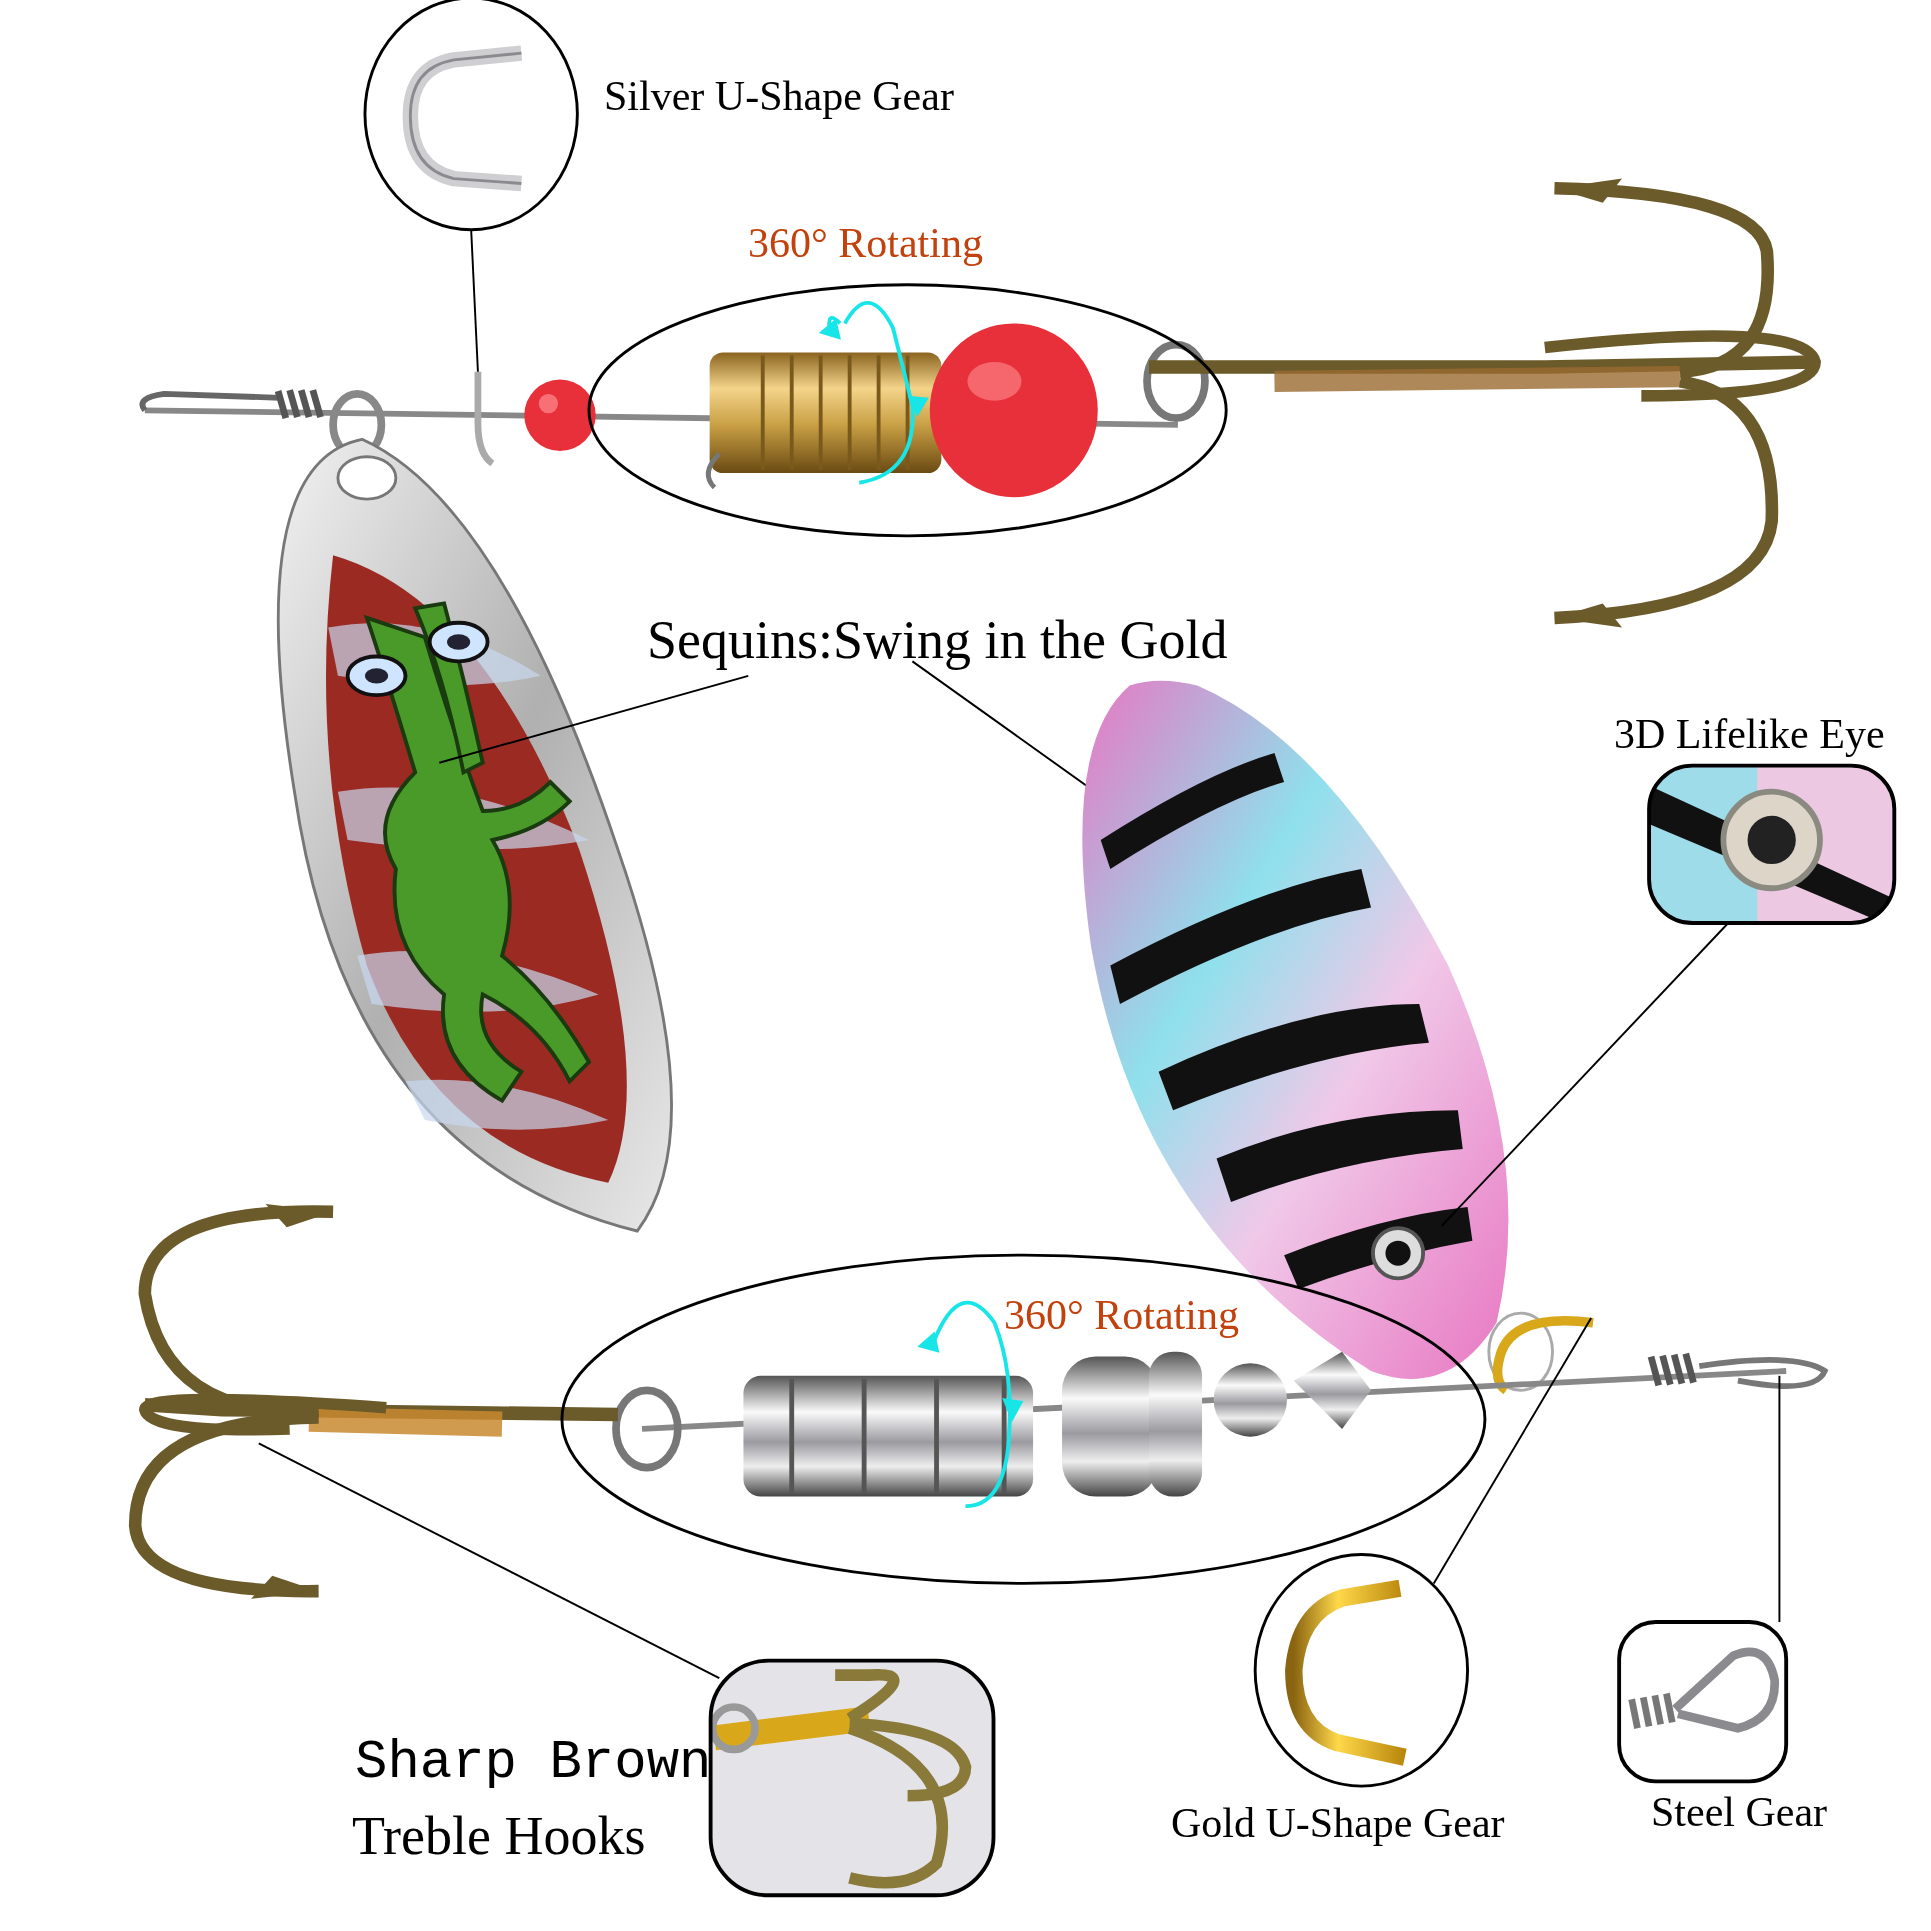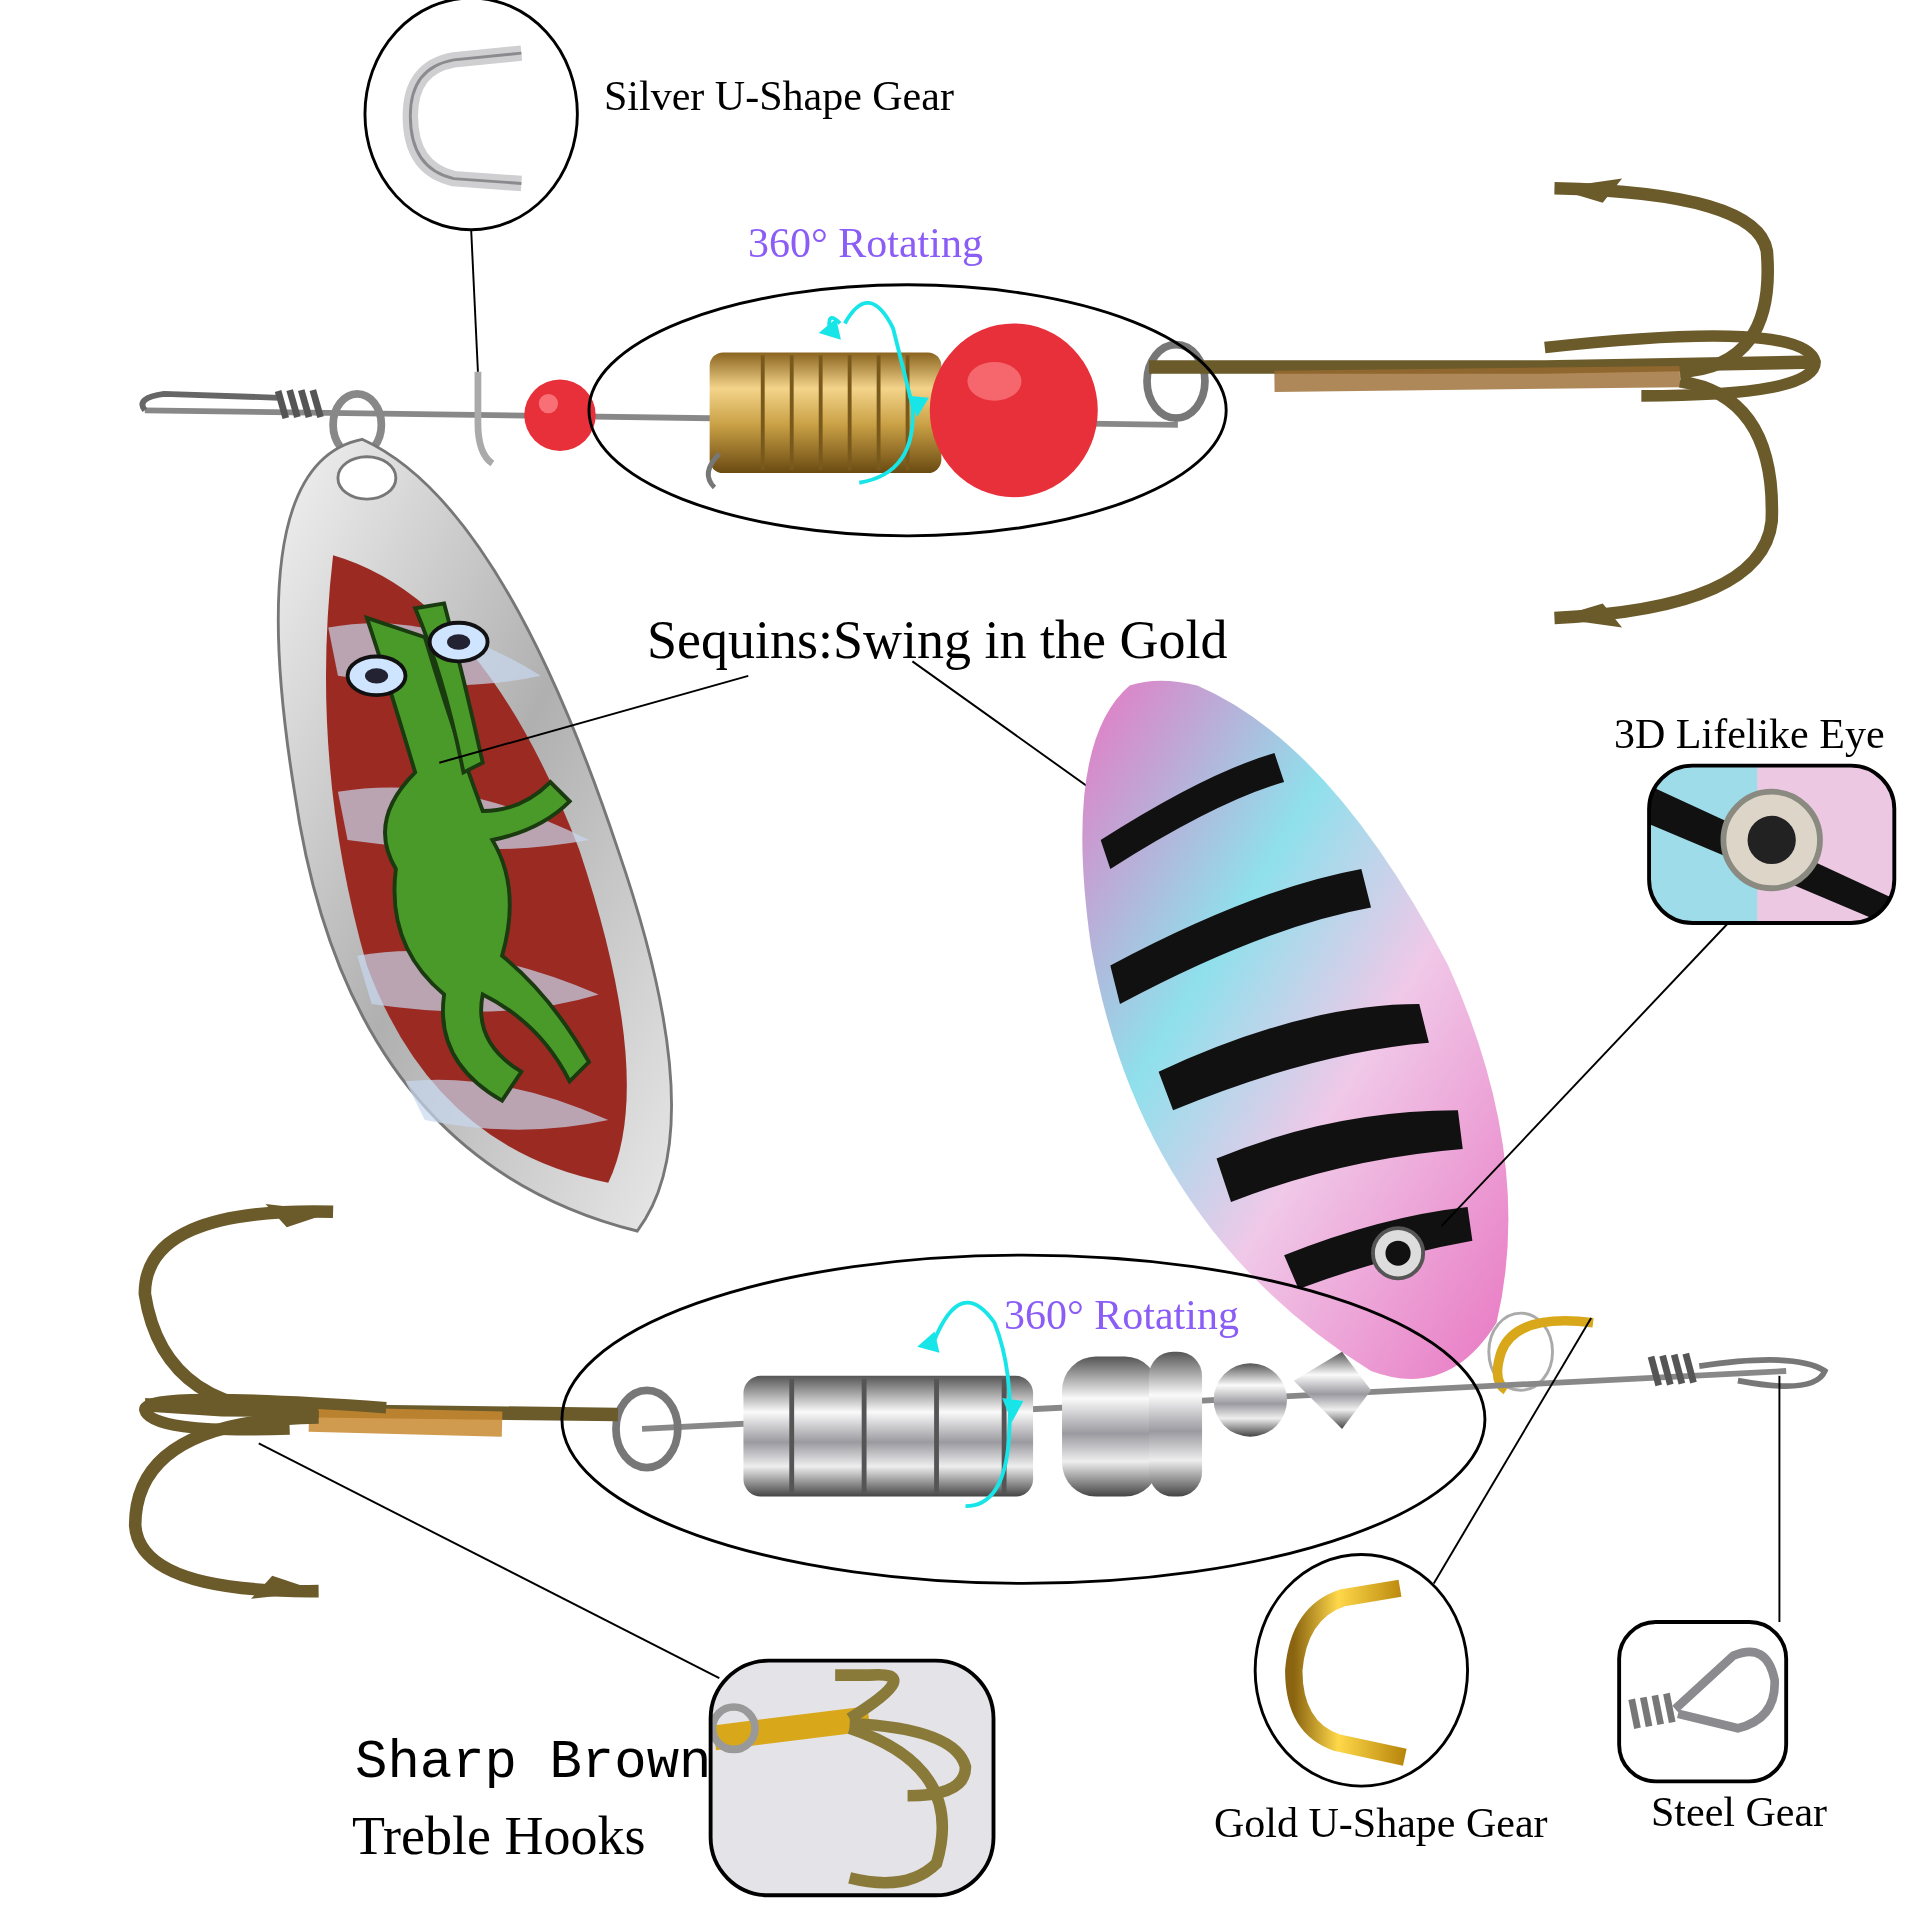--- a/index.html
+++ b/index.html
@@ -1,18 +1,18 @@
 <!DOCTYPE html>
 <html><head>
 <meta charset="utf-8">
 <style>
   html,body{margin:0;padding:0;background:#fff;}
   body{width:1931px;height:1931px;position:relative;overflow:hidden;font-family:"Liberation Serif","DejaVu Serif",serif;color:#000;}
   .label{position:absolute;white-space:nowrap;line-height:1;}
-  .cyan{color:#8b5cf6;}
+  .cyan{color:#c2410c;}
   svg.layer{position:absolute;left:0;top:0;}
 </style>
 </head>
 <body>
 
 <svg class="layer" width="1931" height="1931" viewBox="0 0 2000 2000">
   <defs>
     <linearGradient id="brassG" x1="0" y1="0" x2="0" y2="1">
       <stop offset="0" stop-color="#8a6420"></stop>
         <stop offset="0.3" stop-color="#f4d48a"></stop>
@@ -237,16 +237,16 @@
 
 <div class="label" style="left:647px;top:613px;font-size:54px;">Sequins:Swing in the Gold</div>
 
 <div class="label" style="left:1614px;top:713px;font-size:42px;">3D Lifelike Eye</div>
 
 <div class="label cyan" style="left:1004px;top:1294px;font-size:42px;">360° Rotating</div>
 
 <div class="label" style="left:355px;top:1736px;font-size:54px;font-family:Liberation Mono, monospace;">Sharp Brown</div>
 <div class="label" style="left:352px;top:1809px;font-size:54px;text-align:center;">Treble Hooks</div>
 
-<div class="label" style="left:1171px;top:1802px;font-size:42px;margin-left:43px;">Gold U-Shape Gear</div>
+<div class="label" style="left:1171px;top:1802px;font-size:42px;">Gold U-Shape Gear</div>
 
 <div class="label" style="left:1651px;top:1791px;font-size:42px;">Steel Gear</div>
 
 
 </body></html>

